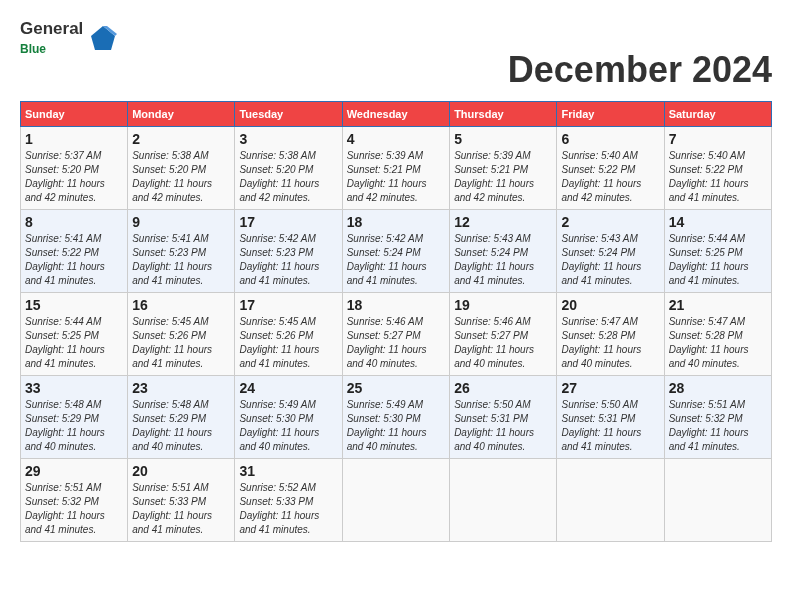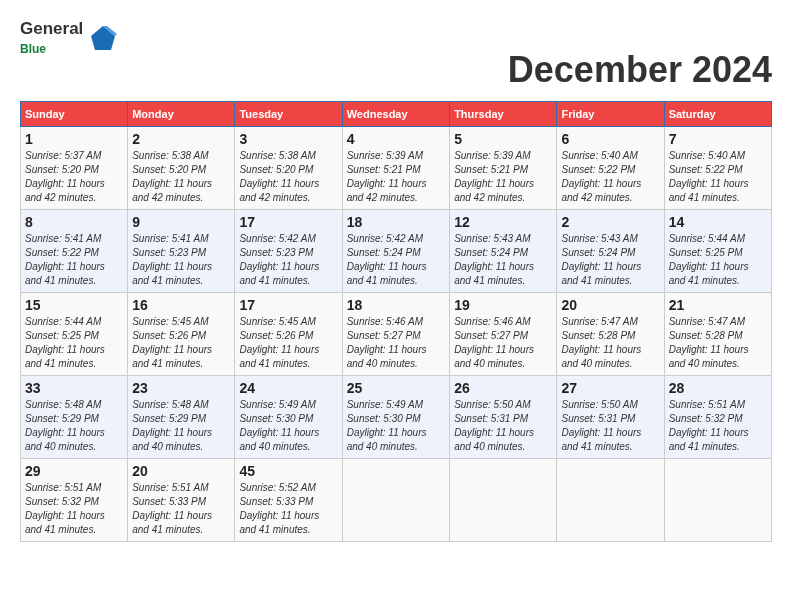--- a/index.html
+++ b/index.html
@@ -324,21 +324,21 @@
 and 41 minutes.</div>
         </td>
         <td>
           <div class="day-number">20</div>
           <div class="day-info">Sunrise: 5:51 AM
 Sunset: 5:33 PM
 Daylight: 11 hours
 and 41 minutes.</div>
         </td>
         <td>
-          <div class="day-number">45</div>
+          <div class="day-number">31</div>
           <div class="day-info">Sunrise: 5:52 AM
 Sunset: 5:33 PM
 Daylight: 11 hours
 and 41 minutes.</div>
         </td>
         <td class="empty-cell"></td>
         <td class="empty-cell"></td>
         <td class="empty-cell"></td>
         <td class="empty-cell"></td>
       </tr>

